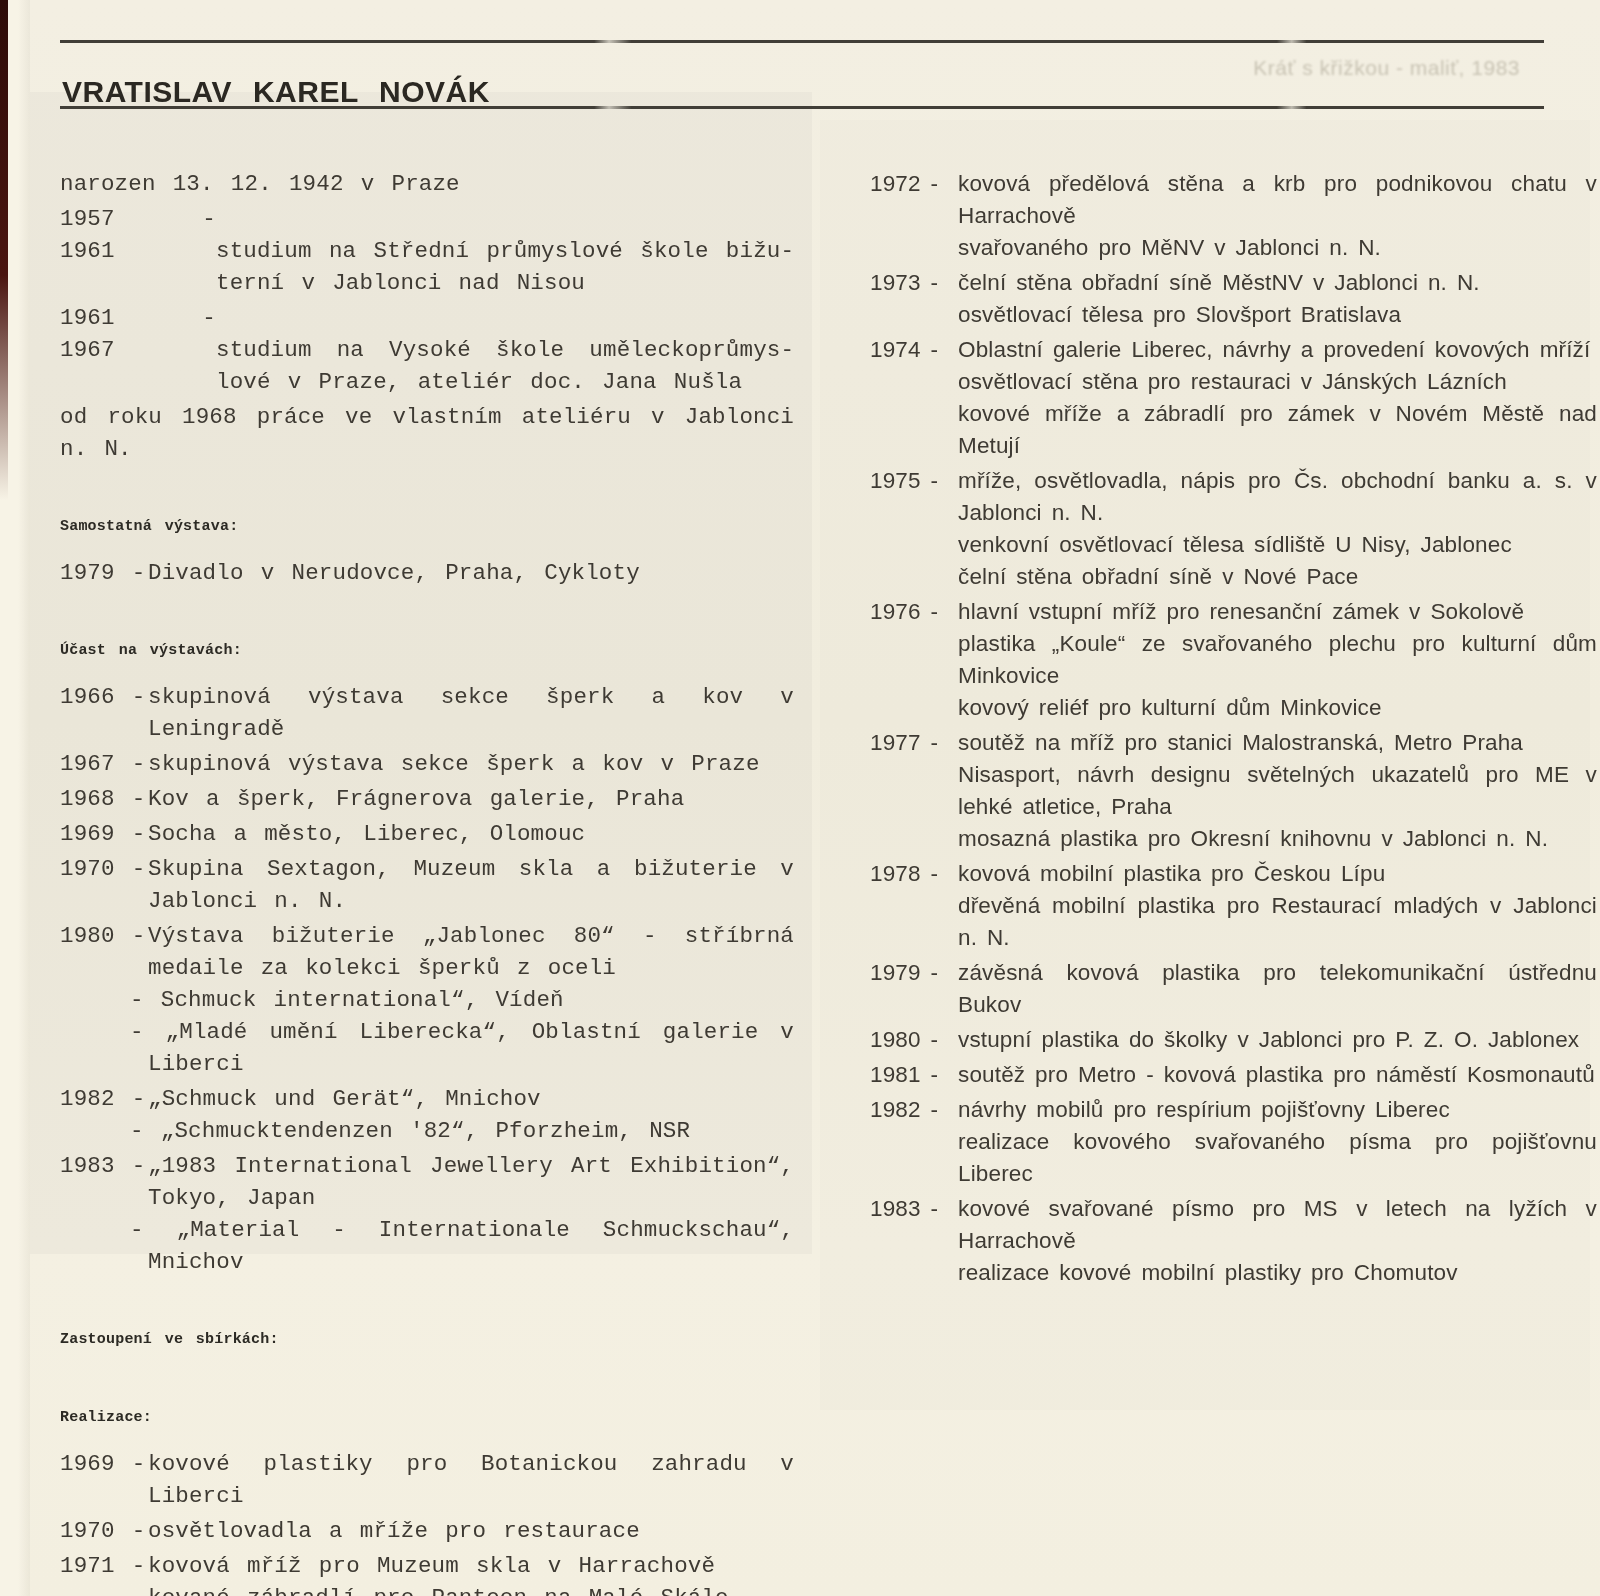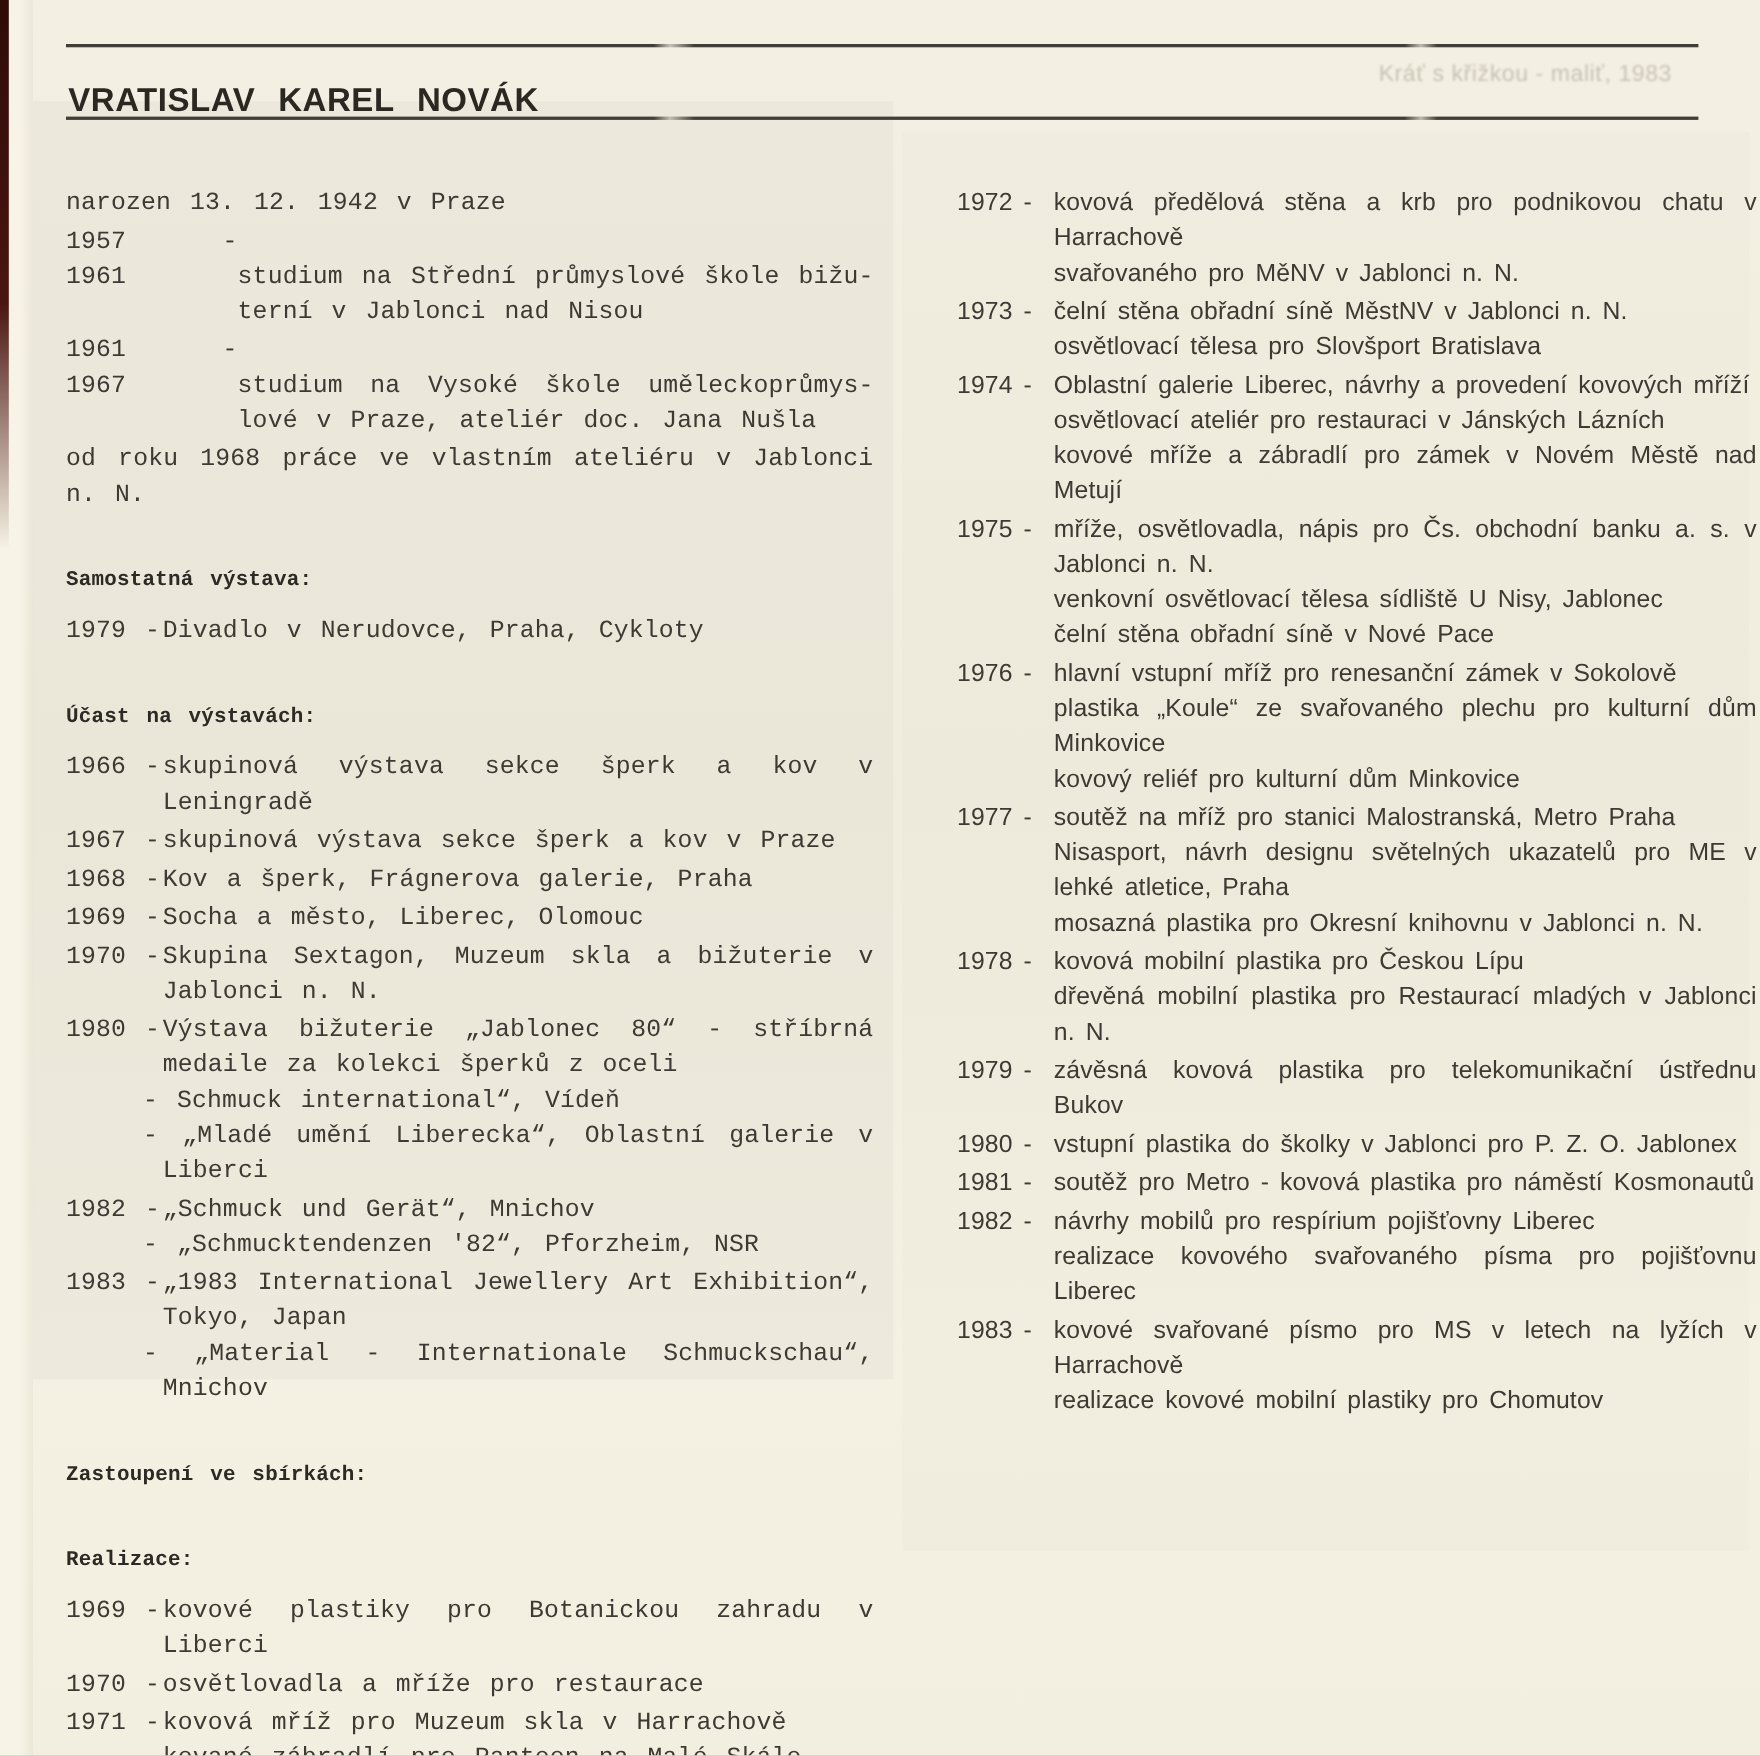--- a/index.html
+++ b/index.html
@@ -27,21 +27,21 @@
   .title{position:absolute;left:62px;top:55px;
     font-size:30px;font-weight:bold;letter-spacing:.5px;word-spacing:12px;color:#2b2822;}
   .ghost{position:absolute;left:1090px;top:56px;width:430px;text-align:right;
     font-size:21px;color:#8d8673;opacity:.42;filter:blur(1.2px);letter-spacing:.5px;}
   .col{position:absolute;top:168px;font-size:22.5px;line-height:32px;
     letter-spacing:.15px;word-spacing:3.5px;}
   .col-left{left:60px;width:734px;font-family:Liberation Mono, monospace;}
   .col-right{left:832px;width:727px;margin-left:38px;}
   .section{margin-top:46px;}
   .section:first-child{margin-top:0;}
-  .heading{font-size:19px;font-weight:bold;color:#2c2a24;margin:0 0 14px 0;
+  .heading{font-size:15px;font-weight:bold;color:#2c2a24;margin:0 0 14px 0;
     line-height:32px;letter-spacing:.2px;}
   .entry{margin-bottom:3px;padding-left:88px;text-indent:-88px;text-align:justify;}
   .entry.plain{padding-left:0;text-indent:0;}
   .entry.wide{padding-left:156px;text-indent:-156px;}
   .year{display:inline-block;width:88px;text-indent:0;}
   .wide>.year{width:156px;}
   .item{text-indent:0;text-align:justify;}
   .item.dash{text-indent:-18px;}
 </style>
 </head>
@@ -87,21 +87,21 @@
         <h3 class="heading">Realizace:</h3>
         <div class="entry"><span class="year">1969 -</span><span>kovové plastiky pro Botanickou zahradu v Liberci</span></div>
         <div class="entry"><span class="year">1970 -</span><span>osvětlovadla a mříže pro restaurace</span></div>
         <div class="entry"><span class="year">1971 -</span><span>kovová mříž pro Muzeum skla v Harrachově</span><div class="item">kované zábradlí pro Panteon na Malé Skále</div></div>
       </section>
     </div>
   <div class="col col-right">
       <section class="section">
         <div class="entry"><span class="year">1972 -</span><span>kovová předělová stěna a krb pro podnikovou chatu v Harrachově</span><div class="item">svařovaného pro MěNV v Jablonci n. N.</div></div>
         <div class="entry"><span class="year">1973 -</span><span>čelní stěna obřadní síně MěstNV v Jablonci n. N.</span><div class="item">osvětlovací tělesa pro Slovšport Bratislava</div></div>
-        <div class="entry"><span class="year">1974 -</span><span>Oblastní galerie Liberec, návrhy a provedení ko­vových mříží</span><div class="item">osvětlovací ateliér pro restauraci v Jánských Láz­ních</div><div class="item">kovové mříže a zábradlí pro zámek v Novém Městě nad Metují</div></div>
+        <div class="entry"><span class="year">1974 -</span><span>Oblastní galerie Liberec, návrhy a provedení ko­vových mříží</span><div class="item">osvětlovací stěna pro restauraci v Jánských Láz­ních</div><div class="item">kovové mříže a zábradlí pro zámek v Novém Městě nad Metují</div></div>
         <div class="entry"><span class="year">1975 -</span><span>mříže, osvětlovadla, nápis pro Čs. obchodní ban­ku a. s. v Jablonci n. N.</span><div class="item">venkovní osvětlovací tělesa sídliště U Nisy, Jablo­nec</div><div class="item">čelní stěna obřadní síně v Nové Pace</div></div>
         <div class="entry"><span class="year">1976 -</span><span>hlavní vstupní mříž pro renesanční zámek v Sokolově</span><div class="item">plastika „Koule“ ze svařovaného plechu pro kul­turní dům Minkovice</div><div class="item">kovový reliéf pro kulturní dům Minkovice</div></div>
         <div class="entry"><span class="year">1977 -</span><span>soutěž na mříž pro stanici Malostranská, Metro Praha</span><div class="item">Nisasport, návrh designu světelných ukazatelů pro ME v lehké atletice, Praha</div><div class="item">mosazná plastika pro Okresní knihovnu v Jablonci n. N.</div></div>
         <div class="entry"><span class="year">1978 -</span><span>kovová mobilní plastika pro Českou Lípu</span><div class="item">dřevěná mobilní plastika pro Restaurací mladých v Jablonci n. N.</div></div>
         <div class="entry"><span class="year">1979 -</span><span>závěsná kovová plastika pro telekomunikační ústřednu Bukov</span></div>
         <div class="entry"><span class="year">1980 -</span><span>vstupní plastika do školky v Jablonci pro P. Z. O. Jablonex</span></div>
         <div class="entry"><span class="year">1981 -</span><span>soutěž pro Metro - kovová plastika pro náměstí Kosmonautů</span></div>
         <div class="entry"><span class="year">1982 -</span><span>návrhy mobilů pro respírium pojišťovny Liberec</span><div class="item">realizace kovového svařovaného písma pro po­jišťovnu Liberec</div></div>
         <div class="entry"><span class="year">1983 -</span><span>kovové svařované písmo pro MS v letech na lyžích v Harrachově</span><div class="item">realizace kovové mobilní plastiky pro Chomutov</div></div>
       </section>

